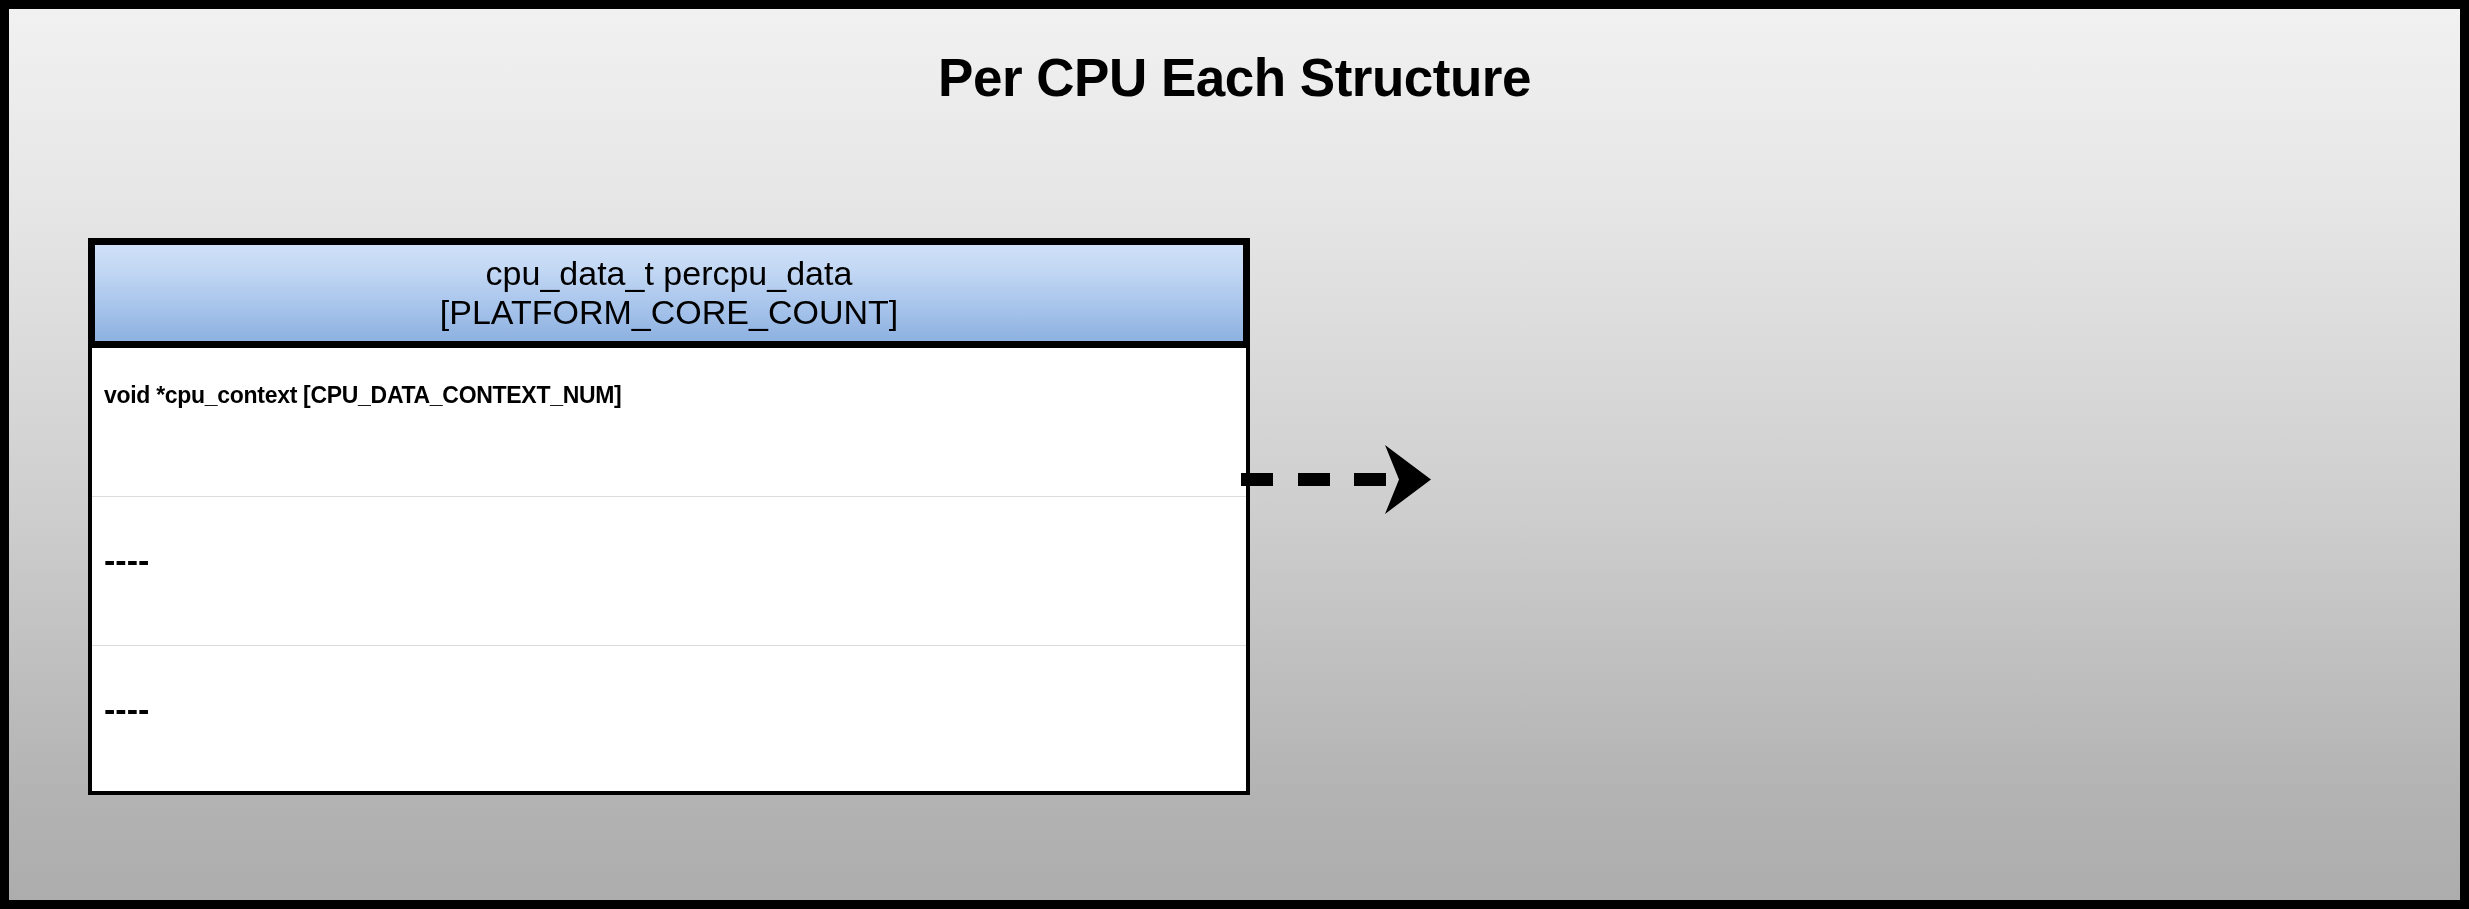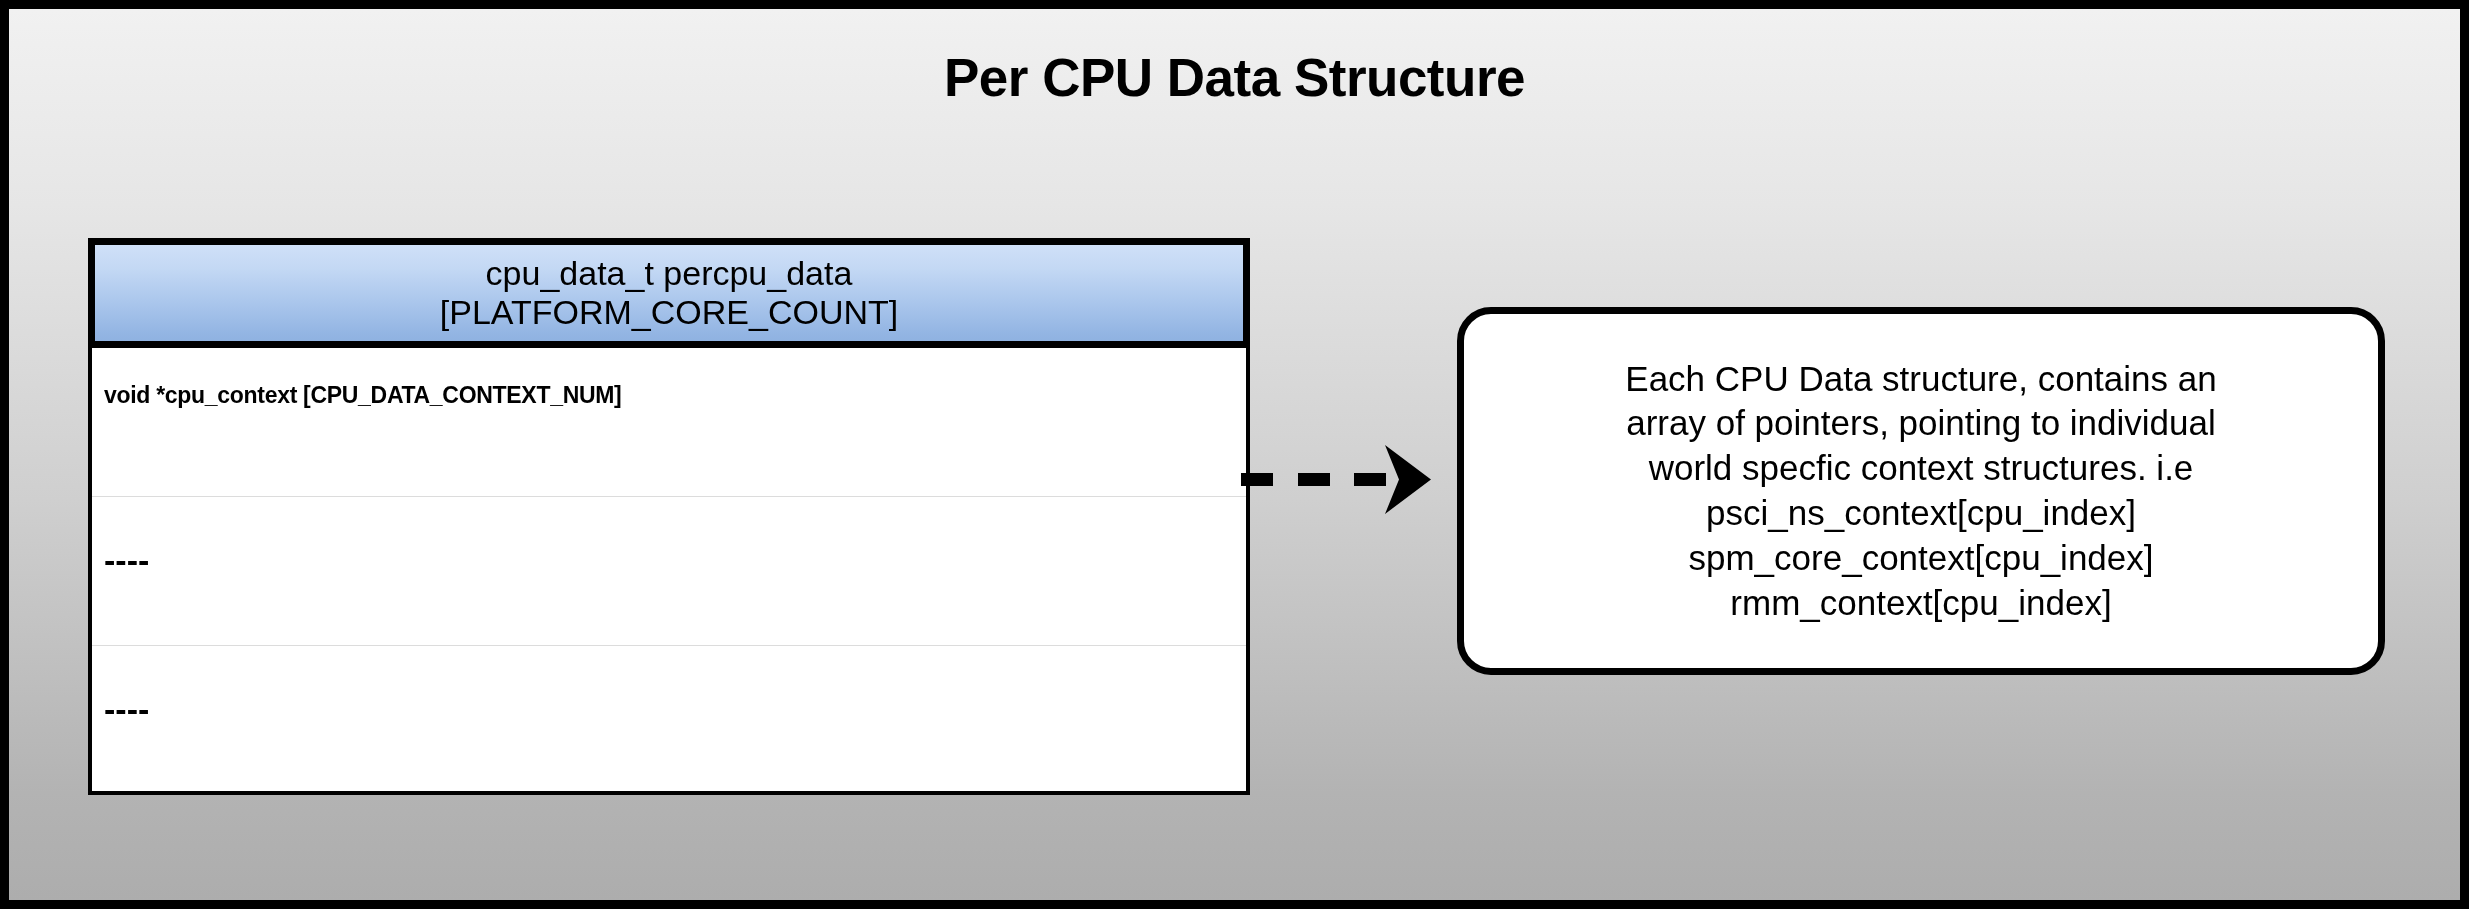--- a/index.html
+++ b/index.html
@@ -144,21 +144,21 @@
     white-space: pre-line;
     padding: 0 22px;
   }
 </style>
 </head>
 <body>
 
 <div id="canvas">
   <div id="panel">
 
-    <div id="diagram-title">Per CPU Data Structure</div>
+    <div id="diagram-title">Per CPU Each Structure</div>
 
     <div id="struct-table">
 
       <div id="struct-header">
         <div id="struct-header-text">cpu_data_t percpu_data
 [PLATFORM_CORE_COUNT]</div>
       </div>
 
       <div id="struct-body">
 
@@ -181,23 +181,15 @@
       <svg width="200" height="90" viewBox="0 0 200 90" xmlns="http://www.w3.org/2000/svg">
 
         <rect x="0" y="39" width="32" height="13" fill="#000000"></rect>
         <rect x="57" y="39" width="32" height="13" fill="#000000"></rect>
         <rect x="113" y="39" width="32" height="13" fill="#000000"></rect>
 
         <path d="M 144 11 L 190 45.5 L 144 80 L 158 45.5 Z" fill="#000000"></path>
       </svg>
     </div>
 
-    <div id="callout-note">
-      <div id="callout-note-text">Each CPU Data structure, contains an
-array of pointers, pointing to individual
-world specfic context structures. i.e
-psci_ns_context[cpu_index]
-spm_core_context[cpu_index]
-rmm_context[cpu_index]</div>
-    </div>
 
   </div>
 </div>
 
 </body></html>

